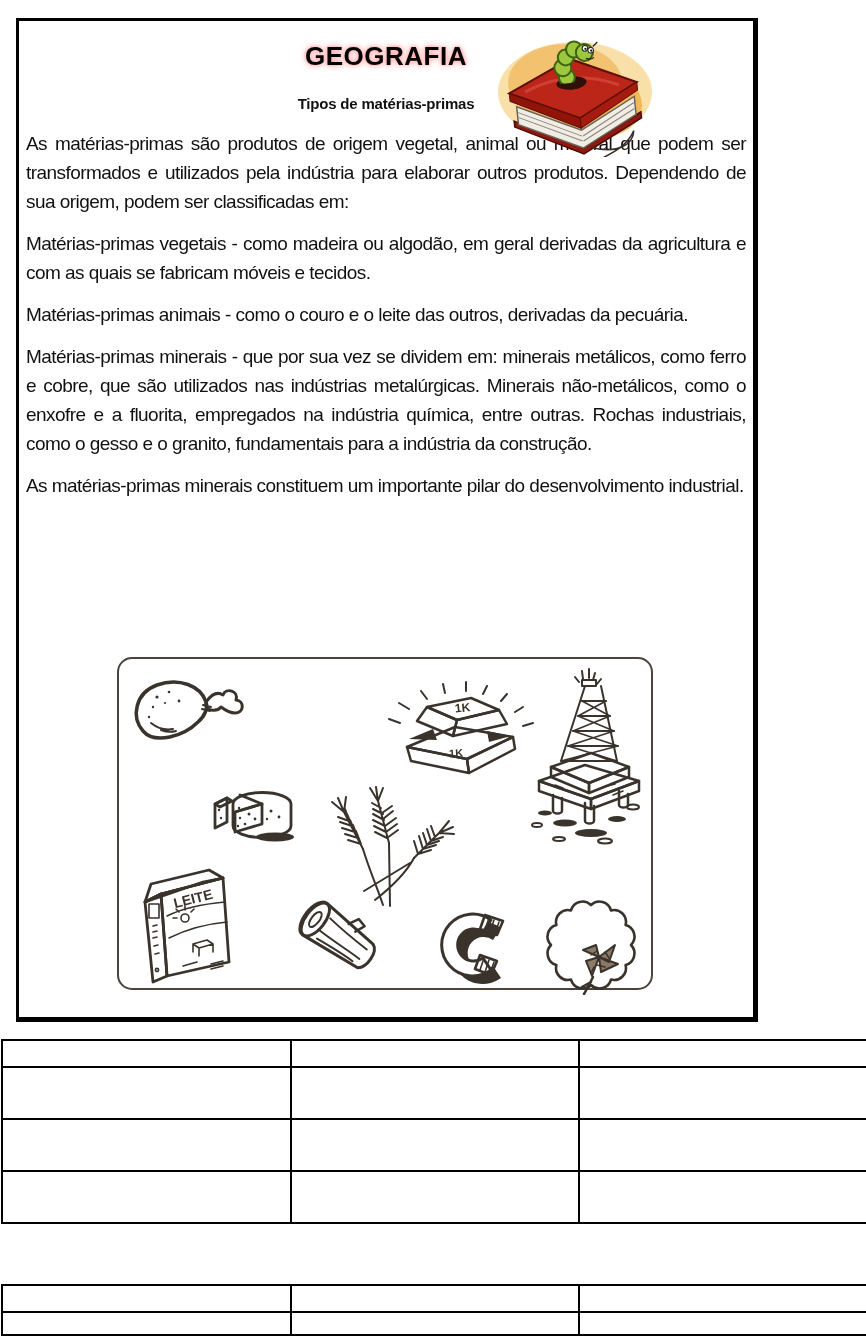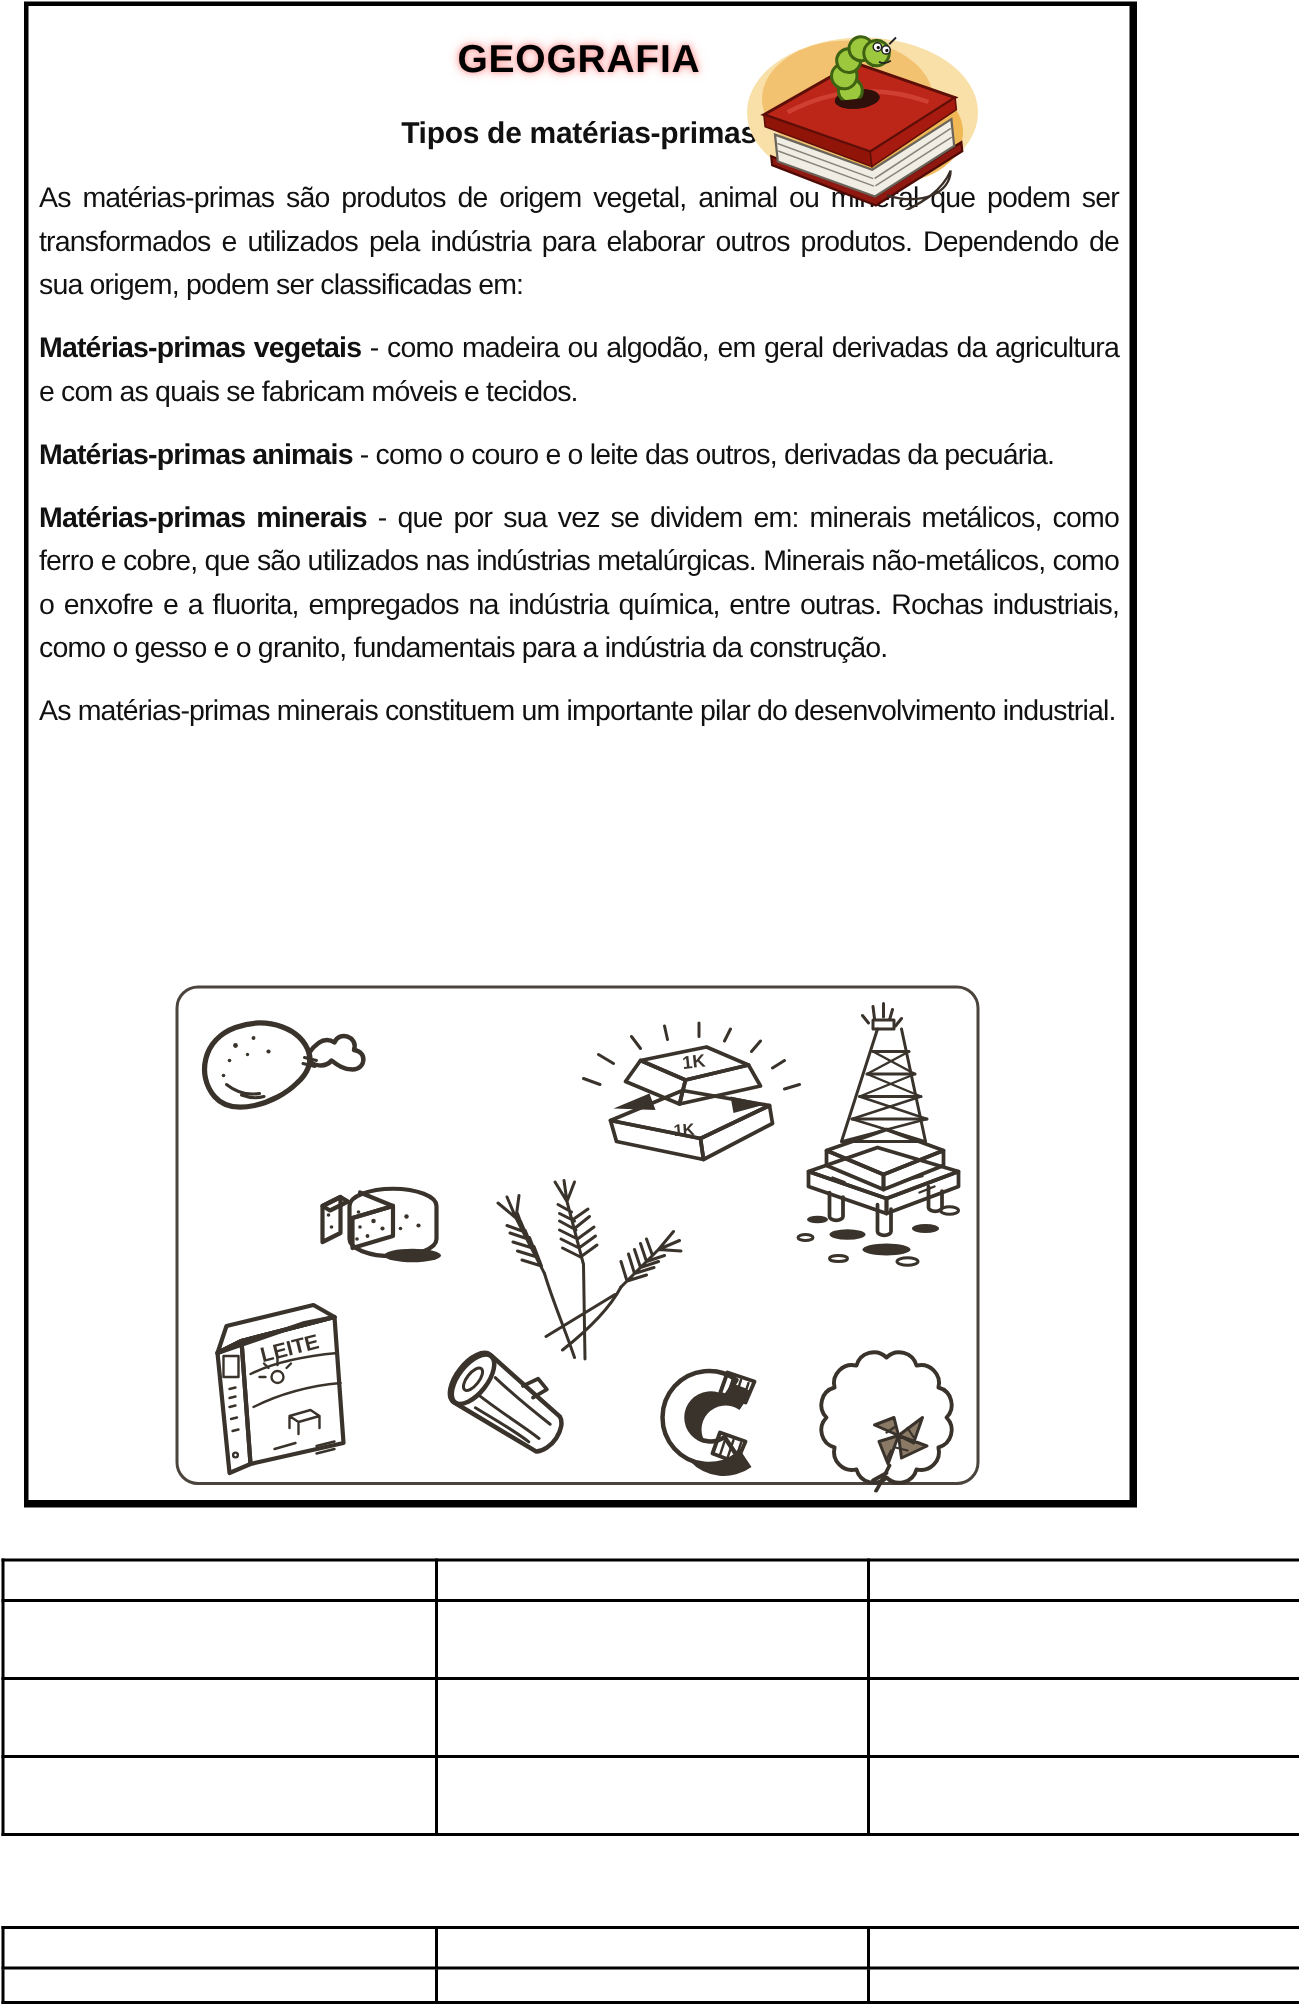--- a/index.html
+++ b/index.html
@@ -1,29 +1,29 @@
 <!DOCTYPE html>
 <html><head>
 <meta charset="utf-8">
 <style>
   html,body{margin:0;padding:0;background:#fff;}
   .page{position:relative;width:866px;height:1341px;background:#fff;overflow:hidden;
         font-family:"Liberation Sans",sans-serif;color:#111;}
   
-  .doc{position:absolute;left:16px;top:1px;width:742px;height:1004px;box-sizing:border-box;
+  .doc{position:absolute;left:16px;top:18px;width:742px;height:1004px;box-sizing:border-box;
        border:solid #000;border-width:3px 5px 5px 3px;background:#fff;}
   .doc-inner{position:relative;width:100%;height:100%;}
   .title{margin-top:20px;text-align:center;font-size:26px;font-weight:bold;letter-spacing:.5px;
          color:#000;text-shadow:0 0 2px #ffb4b4,0 0 5px #ff9a9a,0 0 9px #ffc9c9;}
-  .subtitle{margin-top:23px;text-align:center;font-size:20px;font-weight:bold;letter-spacing:-0.2px;}
+  .subtitle{margin-top:23px;text-align:center;font-size:15px;font-weight:bold;letter-spacing:-0.2px;}
   .para{margin:13px 5px 0 5px;padding:0 2px;font-size:19px;line-height:29px;text-align:justify;
         letter-spacing:-0.55px;}
   .para.first{margin-top:17px;}
   .para.question{margin-top:42px;}
-  .lead{font-weight:bold;}
+  .lead{font-weight:normal;}
   .bookart{position:absolute;left:468px;top:-4px;width:172px;height:120px;}
   
   .illu{position:absolute;left:117px;top:657px;width:536px;height:333px;box-sizing:border-box;
         border:2px solid #4a443c;border-radius:15px;background:#fff;}
   .illu svg{position:absolute;}
   .lineart{stroke:#3a332c;fill:none;stroke-linecap:round;stroke-linejoin:round;}
   
   table.answers{position:absolute;left:1px;border-collapse:collapse;table-layout:fixed;background:#fff;width:884px;}
   table.answers td{border:2px solid #000;padding:0;}
   .t1{top:1039px;}

